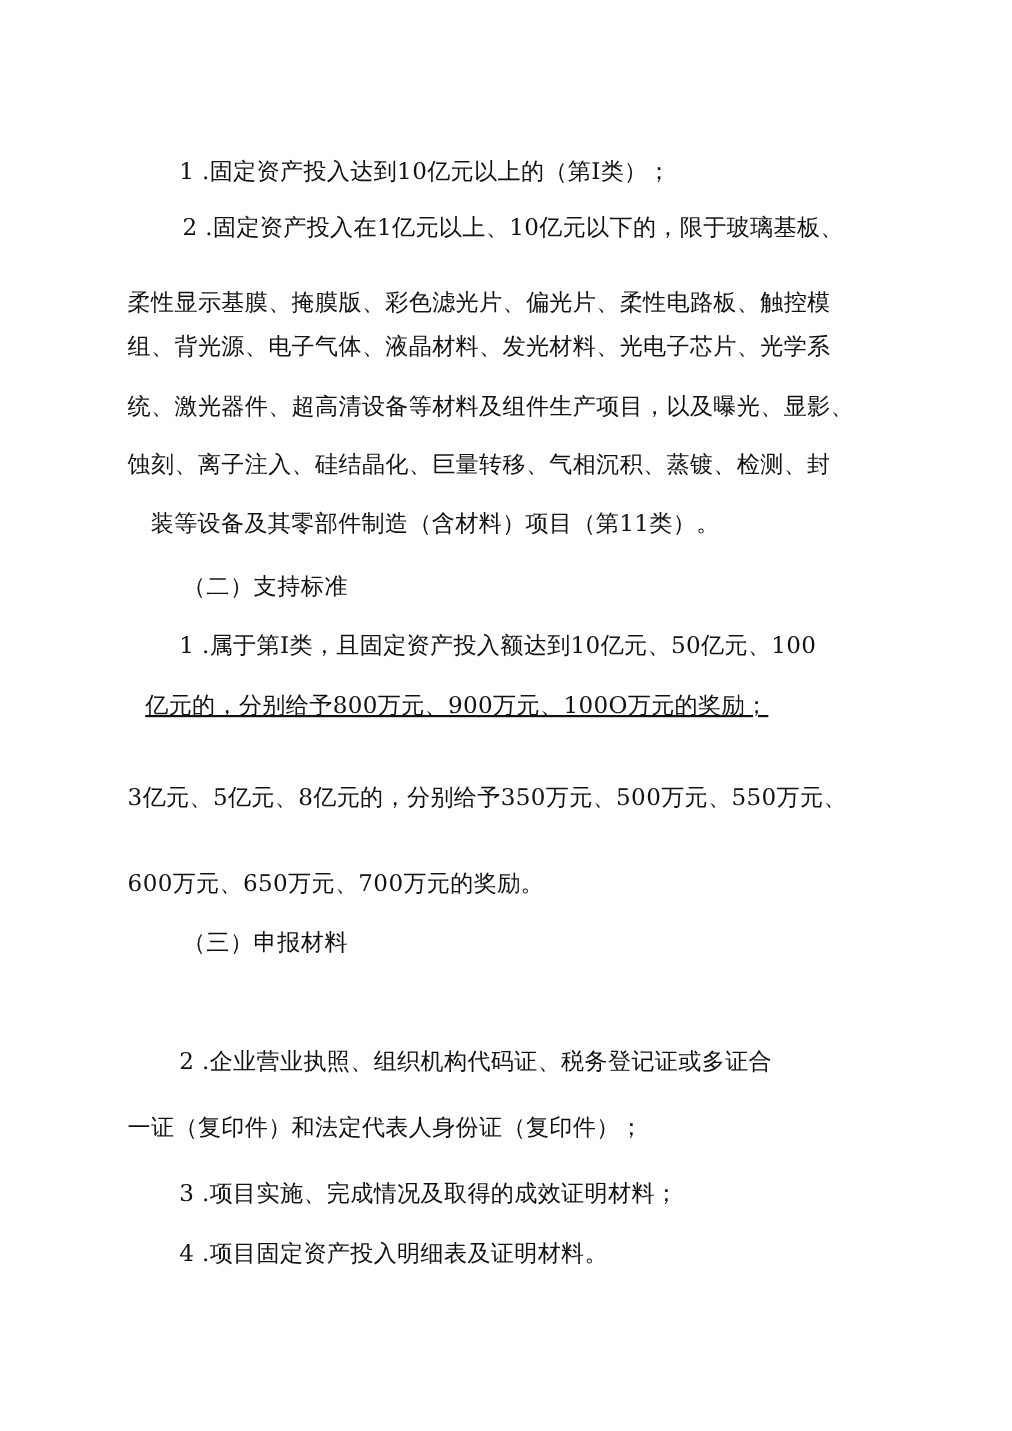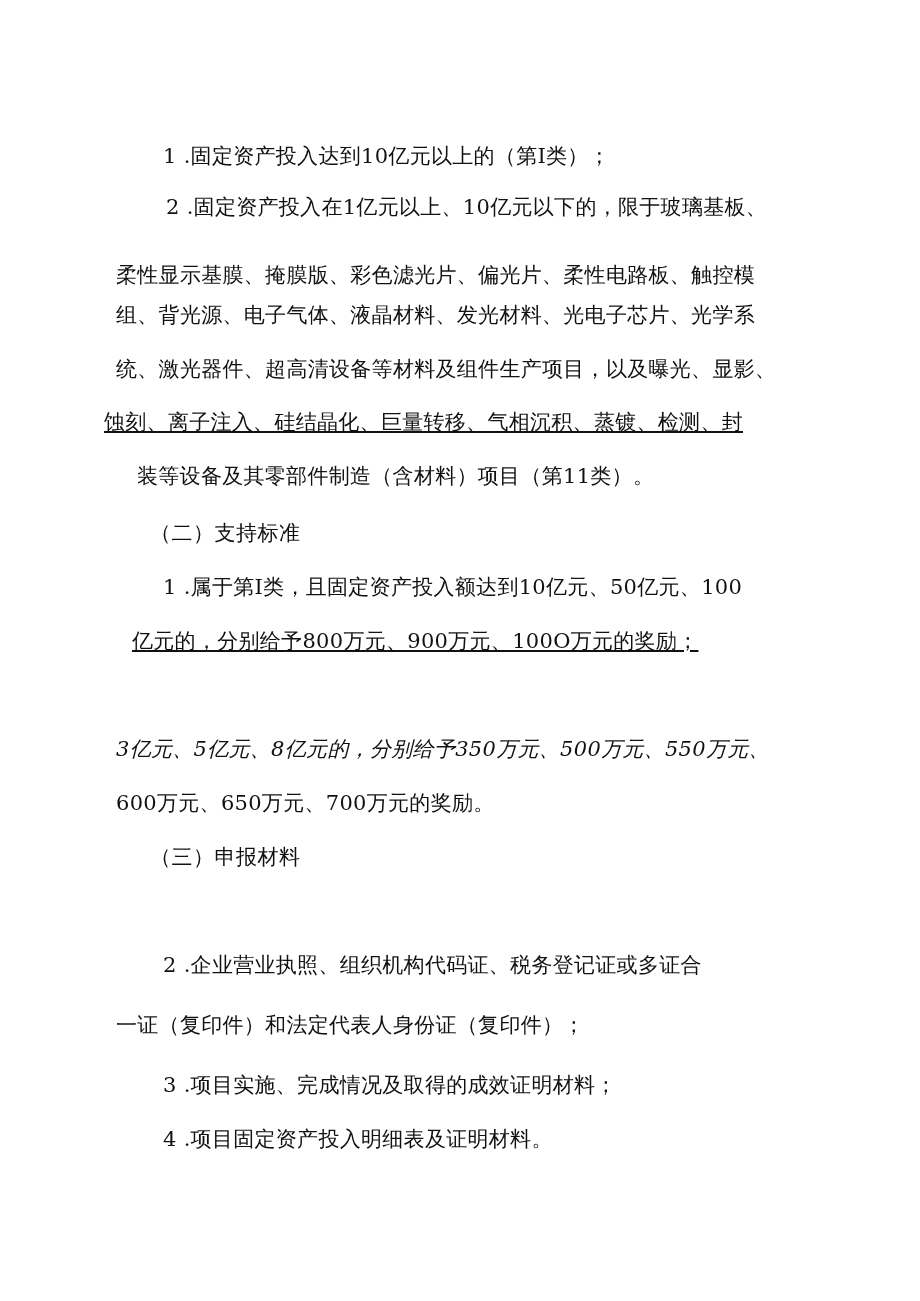--- a/index.html
+++ b/index.html
@@ -26,42 +26,43 @@
     .line {
       position: absolute;
       white-space: nowrap;
       font-size: 21px;
       line-height: 28px;
       letter-spacing: 0.3px;
       color: #111111;
     }
     .heading {
       letter-spacing: 0.5px;
+      margin-left: 16px;
     }
   </style>
 </head>
 <body>
 
 <div class="page">
 
   <div class="line" style="left:163px; top:142px;">1 .固定资产投入达到10亿元以上的（第I类）；</div>
 
   <div class="line" style="left:166px; top:193px;">2 .固定资产投入在1亿元以上、10亿元以下的，限于玻璃基板、</div>
   <div class="line" style="left:116px; top:247px;margin-top:14px;">柔性显示基膜、掩膜版、彩色滤光片、偏光片、柔性电路板、触控模</div>
   <div class="line" style="left:116px; top:355px;">统、激光器件、超高清设备等材料及组件生产项目，以及曝光、显影、</div>
   <div class="line" style="left:116px; top:301px;">组、背光源、电子气体、液晶材料、发光材料、光电子芯片、光学系</div>
-  <div class="line" style="left:104px; top:408px;text-decoration:underline;">蚀刻、离子注入、硅结晶化、巨量转移、气相沉积、蒸镀、检测、封</div>
+  <div class="line" style="left:116px; top:408px;">蚀刻、离子注入、硅结晶化、巨量转移、气相沉积、蒸镀、检测、封</div>
   <div class="line" style="left:116px; top:462px;margin-left:21px;">装等设备及其零部件制造（含材料）项目（第11类）。</div>
 
   <div class="line heading" style="left:150px; top:519px;">（二）支持标准</div>
 
   <div class="line" style="left:163px; top:573px;">1 .属于第I类，且固定资产投入额达到10亿元、50亿元、100</div>
   <div class="line" style="left:132px; top:627px;text-decoration:underline;">亿元的，分别给予800万元、900万元、100O万元的奖励；</div>
 
-  <div class="line" style="left:116px; top:735px;font-style:italic;">3亿元、5亿元、8亿元的，分别给予350万元、500万元、550万元、</div>
+  <div class="line" style="left:116px; top:711px;">3亿元、5亿元、8亿元的，分别给予350万元、500万元、550万元、</div>
   <div class="line" style="left:116px; top:789px;">600万元、650万元、700万元的奖励。</div>
 
   <div class="line heading" style="left:150px; top:843px;">（三）申报材料</div>
 
 
   <div class="line" style="left:163px; top:951px;">2 .企业营业执照、组织机构代码证、税务登记证或多证合</div>
   <div class="line" style="left:116px; top:1011px;">一证（复印件）和法定代表人身份证（复印件）；</div>
 
   <div class="line" style="left:163px; top:1071px;">3 .项目实施、完成情况及取得的成效证明材料；</div>
 

